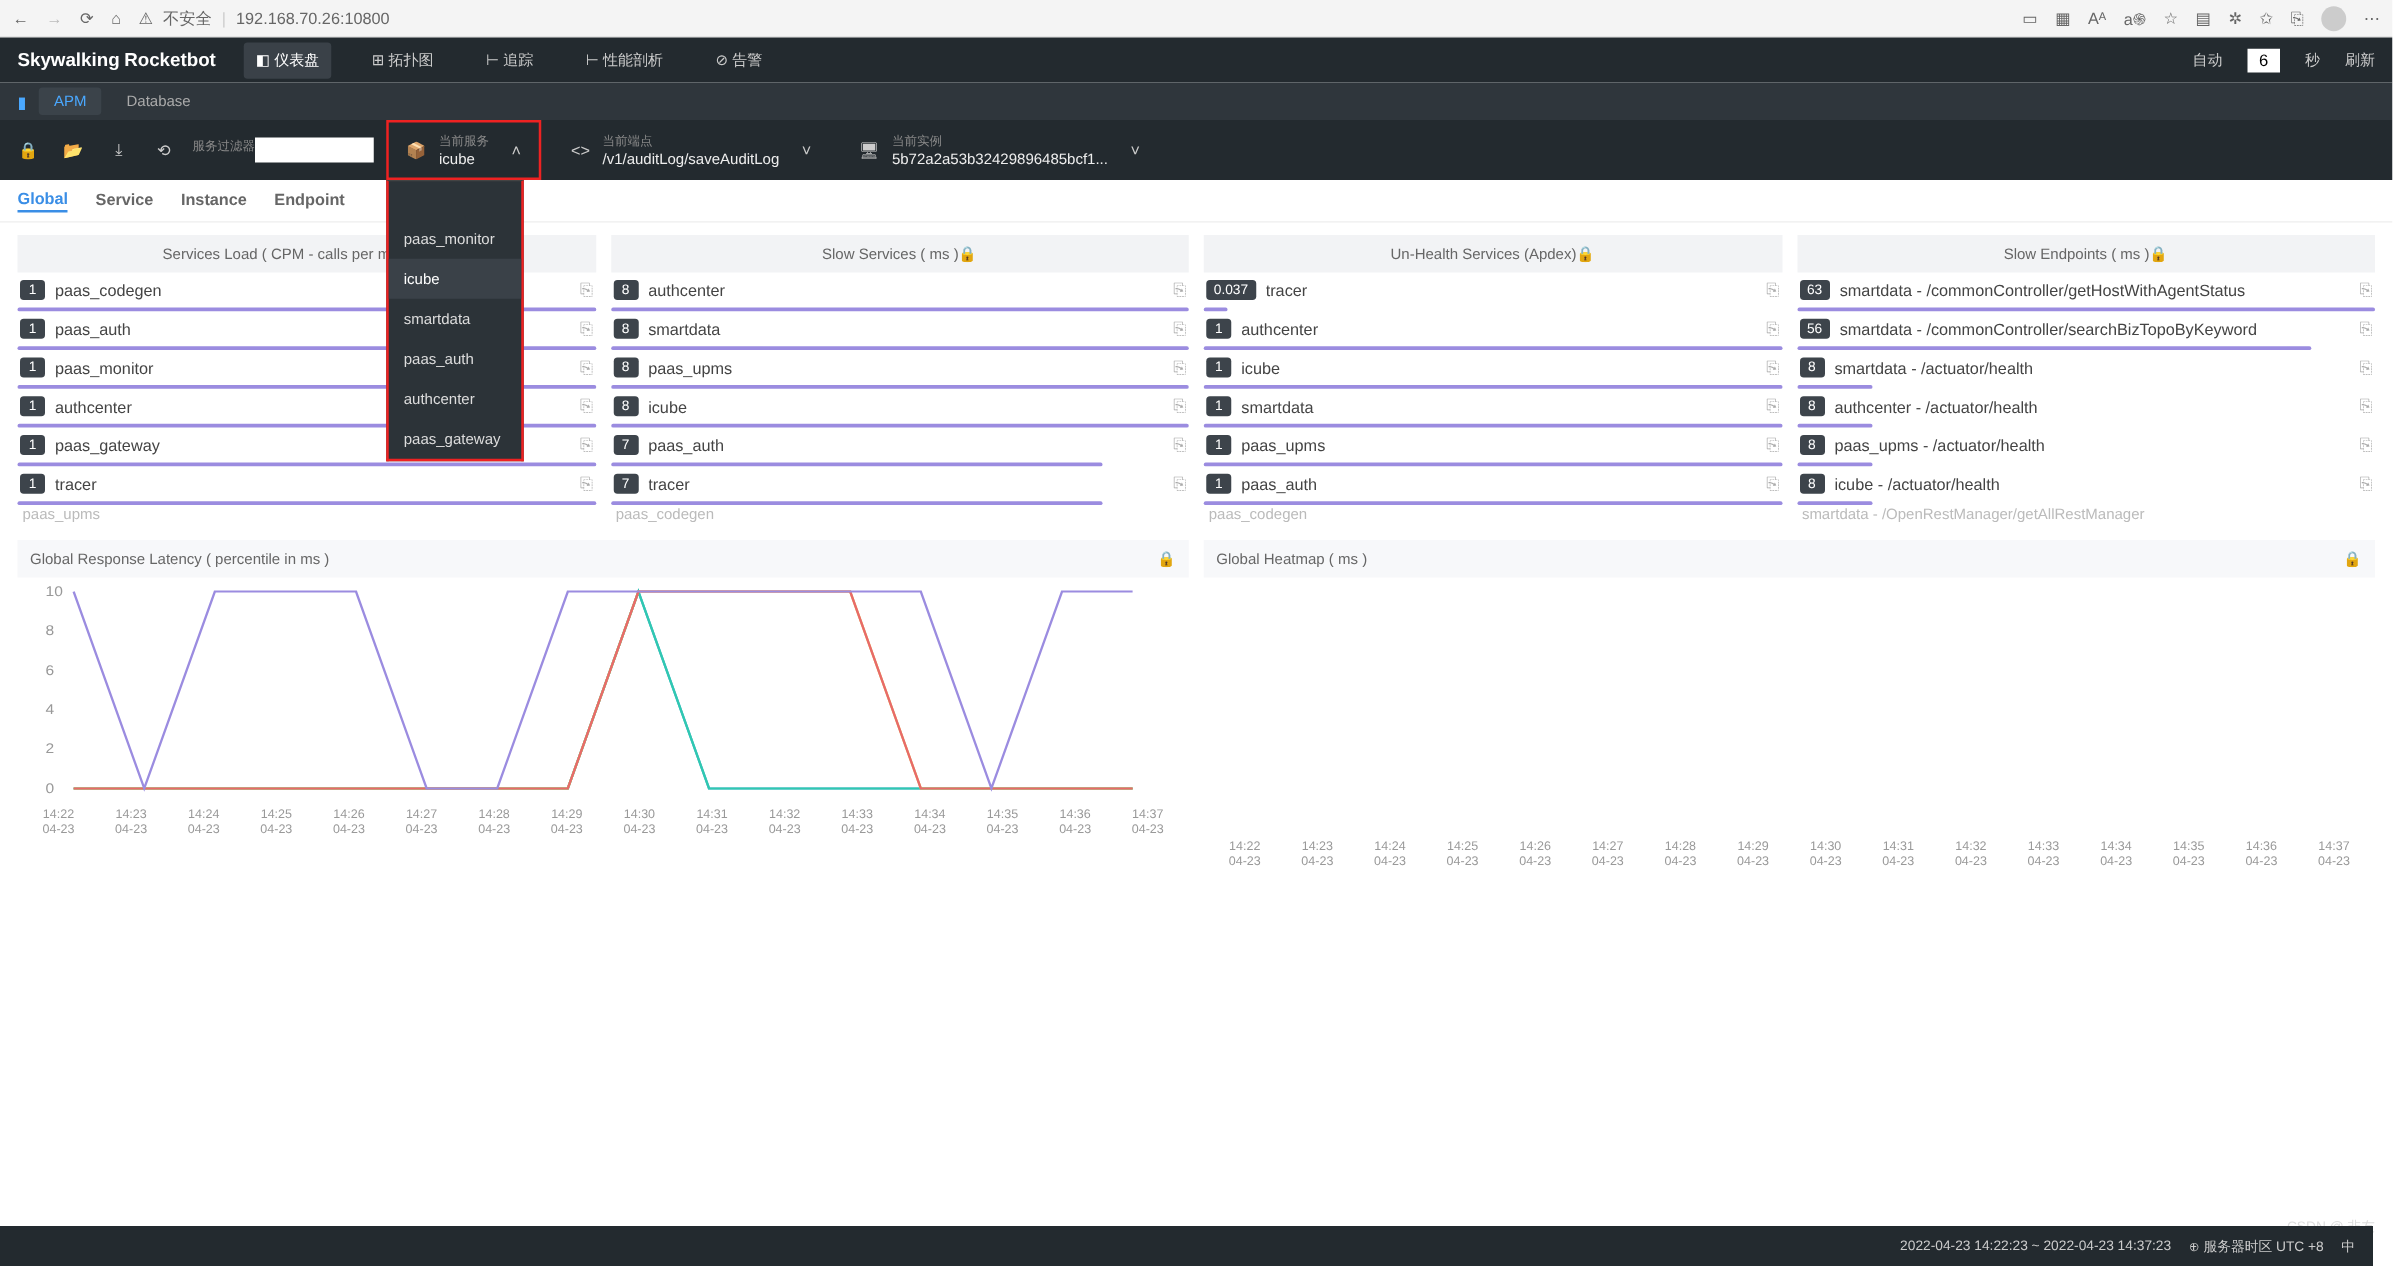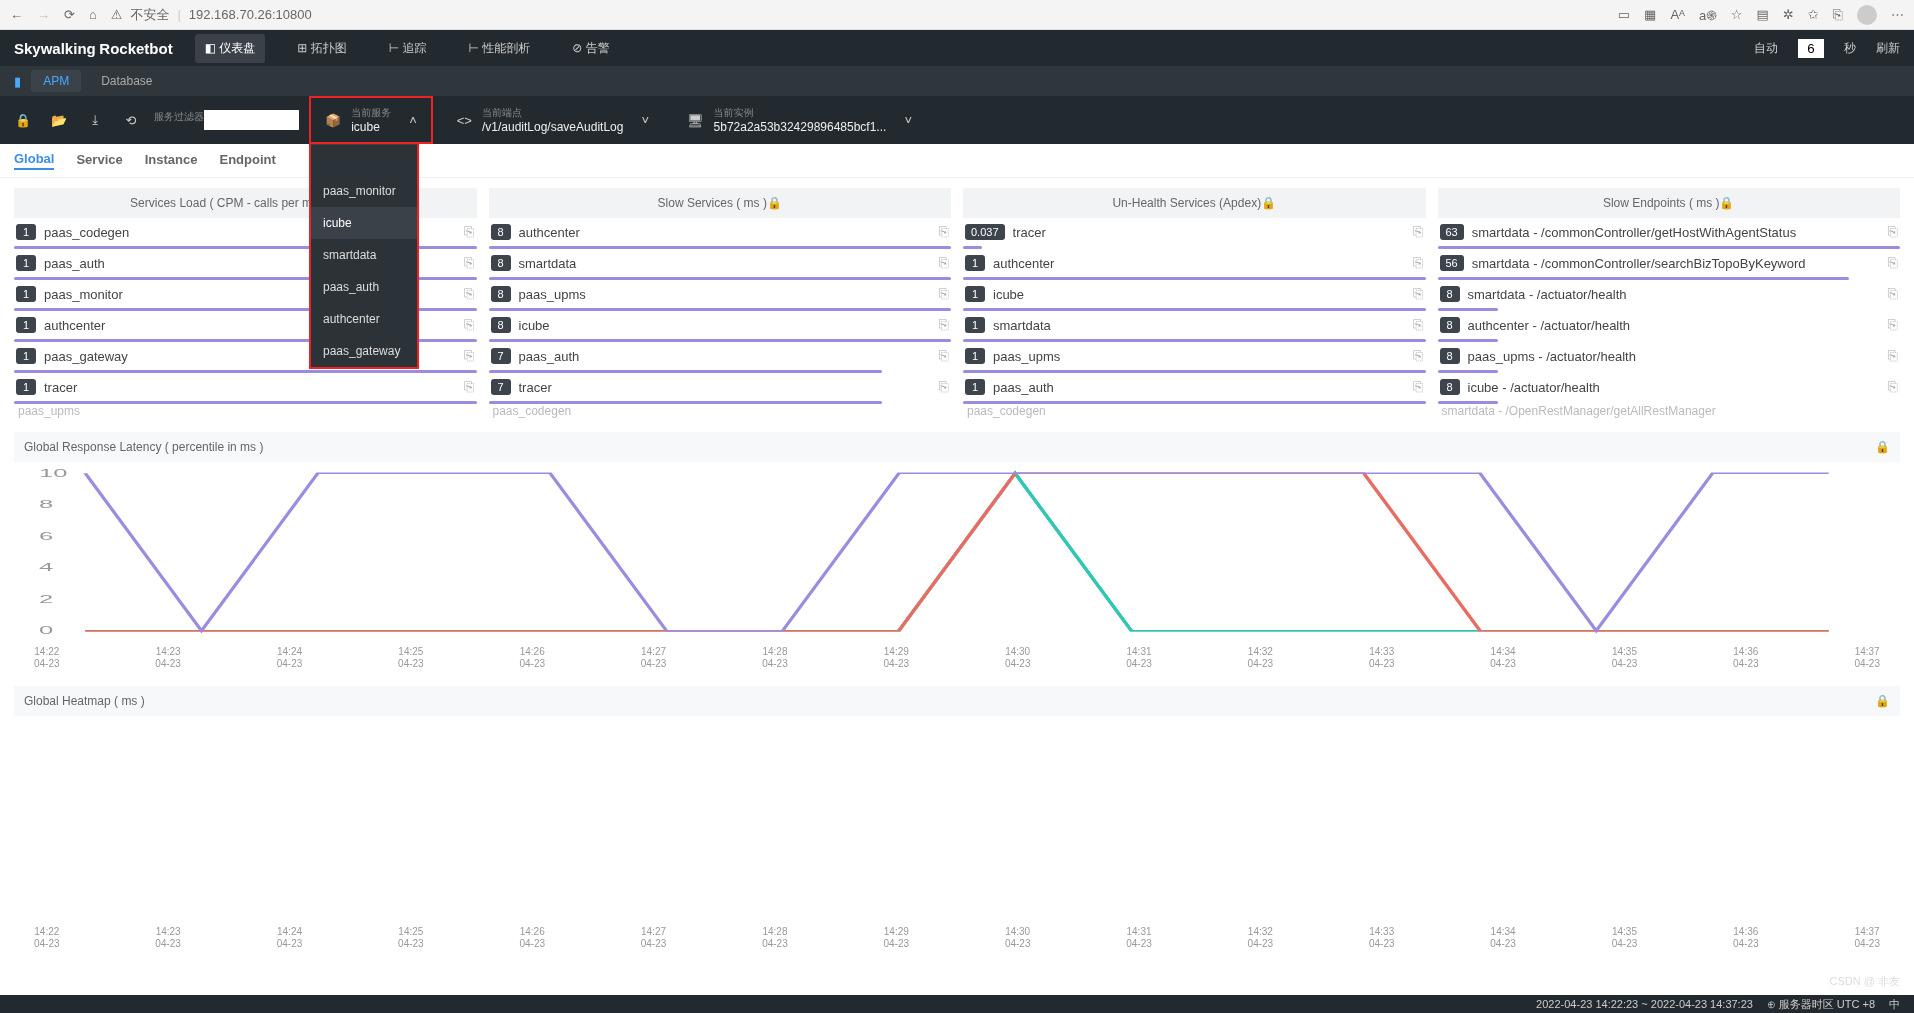--- a/index.html
+++ b/index.html
@@ -56,33 +56,33 @@
 .panel-header { background: #f2f3f5; padding: 8px 10px; font-size: 12px; color: #666; display: flex; justify-content: center; align-items: center; }
 .panel-header .picon { color: #aaa; cursor: pointer; }
 .item-row { display: flex; align-items: center; padding: 6px 2px 2px 2px; gap: 8px; }
 .badge { background: #3d444b; color: #fff; border-radius: 3px; font-size: 11px; padding: 2px 6px; min-width: 20px; text-align: center; }
 .item-label { flex: 1; font-size: 13px; color: #444; white-space: nowrap; overflow: hidden; text-overflow: ellipsis; }
 .item-icon { color: #aaa; cursor: pointer; }
 .bar { height: 3px; background: #9b8ce0; margin-top: 4px; border-radius: 2px; }
 .item-extra { font-size: 12px; color: #bbb; padding-left: 4px; }
 
 
-.charts-row { display: grid; grid-template-columns: 1fr; gap: 12px; padding: 4px 14px 10px 14px; }
+.charts-row { display: grid; grid-template-columns: 1fr 1fr; gap: 12px; padding: 4px 14px 10px 14px; }
 .chart-panel { }
 .chart-header { background: #f7f8fa; padding: 8px 10px; font-size: 12px; color: #666; display: flex; justify-content: space-between; }
 .legend { display: flex; gap: 14px; padding: 10px 20px; font-size: 11px; }
 .legend span { display: flex; align-items: center; gap: 4px; }
 .legend .dot { width: 10px; height: 10px; border-radius: 50%; display: inline-block; }
 .chart-area { position: relative; height: 180px; padding: 0 20px; }
 .chart-svg { width: 100%; height: 100%; }
 .chart-axis-x { display: flex; justify-content: space-between; padding: 4px 20px; font-size: 10px; color: #999; text-align: center; }
 .chart-axis-x div { line-height: 1.2; }
 
 
-.footer { position: fixed; bottom: 0; left: 0; right: 0; background: #232a2f; color: #ccc; font-size: 11px; display: flex; justify-content: flex-end; align-items: center; height: 18px; padding: 0 14px; gap: 14px; }
+.footer { position: fixed; bottom: 0; left: 0; right: 16px; background: #232a2f; color: #ccc; font-size: 11px; display: flex; justify-content: flex-end; align-items: center; height: 32px; padding: 0 14px; gap: 14px; }
 .watermark { position: fixed; bottom: 24px; right: 14px; color: #ddd; font-size: 11px; }
 </style>
 </head>
 <body>
 
 <div class="browser-chrome">
   <span class="bico">←</span>
   <span class="bico" style="opacity:.4">→</span>
   <span class="bico">⟳</span>
   <span class="bico">⌂</span>

